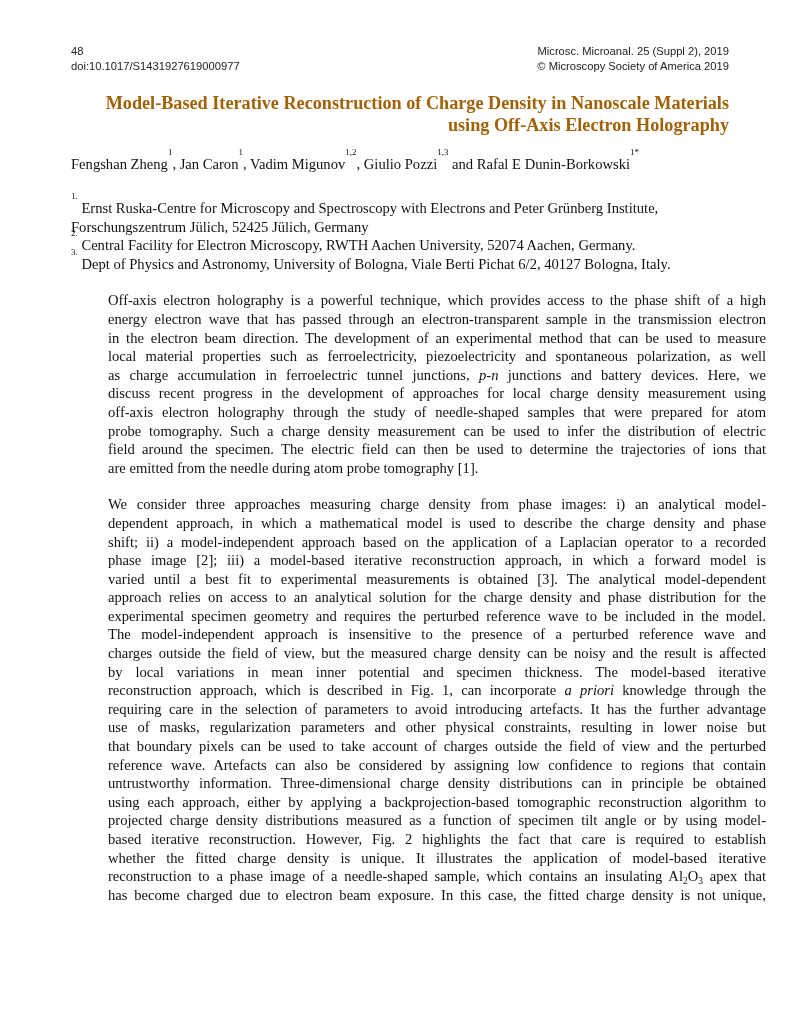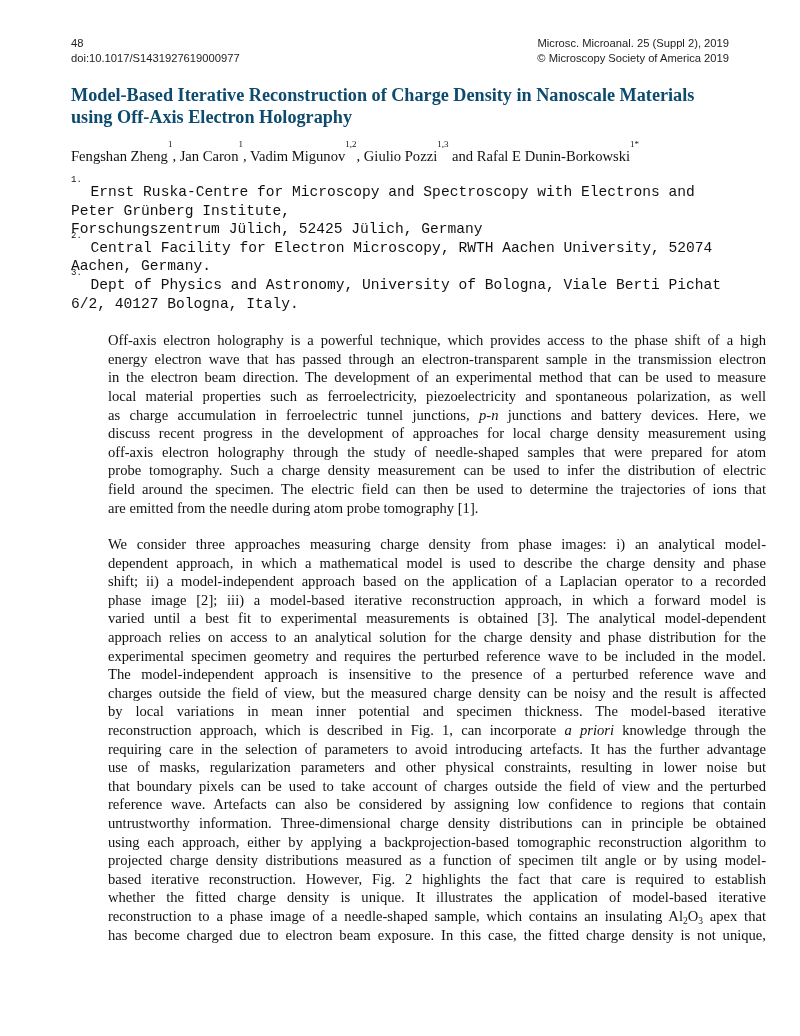--- a/index.html
+++ b/index.html
@@ -1,22 +1,22 @@
 <!DOCTYPE html>
 <html><head>
 <meta charset="utf-8">
 <style>
   html, body { margin: 0; padding: 0; background: #ffffff; }
   body { width: 800px; height: 1036px; position: relative; overflow: hidden; color: #111; }
-  .page { position: absolute; left: 71px; top: 36px; width: 658px; }
+  .page { position: absolute; left: 71px; top: 44px; width: 658px; }
   .hdr { font-family: "Liberation Sans", sans-serif; font-size: 11.2px; line-height: 15px; color: #222; display: flex; justify-content: space-between; }
   .hdr .r { text-align: right; }
-  .title { font-family: "Liberation Serif", serif; font-weight: bold; font-size: 18.2px; line-height: 22px; margin-top: 18px; color: #0c4a6e; }
+  .title { font-family: "Liberation Serif", serif; font-weight: bold; font-size: 18.2px; line-height: 22px; margin-top: 18px; color: #a16207; text-align: right; }
   .authors { font-family: "Liberation Serif", serif; font-size: 14.6px; line-height: 18px; margin-top: 19px; }
-  .affil { font-family: Liberation Mono, monospace; font-size: 14.6px; line-height: 18.6px; margin-top: 18px; }
+  .affil { font-family: Liberation Serif, serif; font-size: 14.6px; line-height: 18.6px; margin-top: 26px; }
   sup { font-size: 9px; vertical-align: top; position: relative; top: -3px; line-height: 0; }
   .para { font-family: "Liberation Serif", serif; font-size: 14.6px; line-height: 18.6px; margin-top: 18px; margin-left: 37px; }
   .just { text-align: justify; text-align-last: justify; width: 658px; height: 18.6px; overflow: hidden; white-space: normal; }
   .just.last { text-align-last: left; }
   i { font-style: italic; }
   sub { font-size: 9.5px; vertical-align: baseline; position: relative; top: 3px; line-height: 0; }
 </style>
 </head>
 <body>
 

